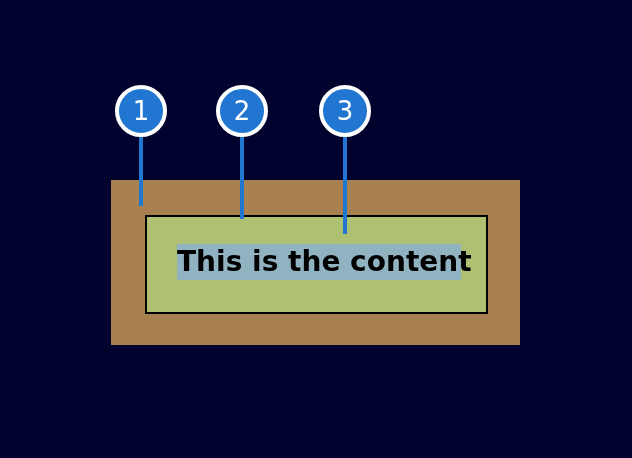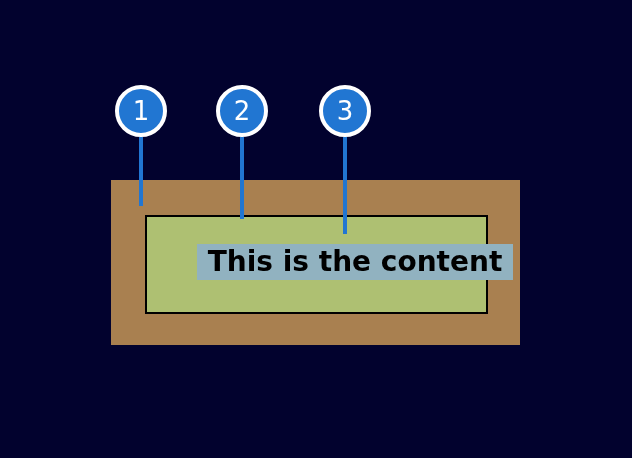--- a/index.html
+++ b/index.html
@@ -36,31 +36,30 @@
     width: 343px;
     height: 99px;
     background: #aec072;
     border: 2px solid #000000;
     box-sizing: border-box;
   }
   .content-text {
     position: absolute;
     left: 177px;
     top: 244px;
-    width: 316px;
+    width: 284px;
     height: 36px;
     background: #91b2c0;
     color: #000000;
     font-size: 28px;
     font-weight: bold;
     line-height: 36px;
     text-align: center;
     white-space: nowrap;
     box-sizing: border-box;
-    margin-left: 20px;
   }
   .callout-line {
     position: absolute;
     width: 4px;
     background: #2176d2;
   }
   .callout-bubble {
     position: absolute;
     width: 52px;
     height: 52px;

